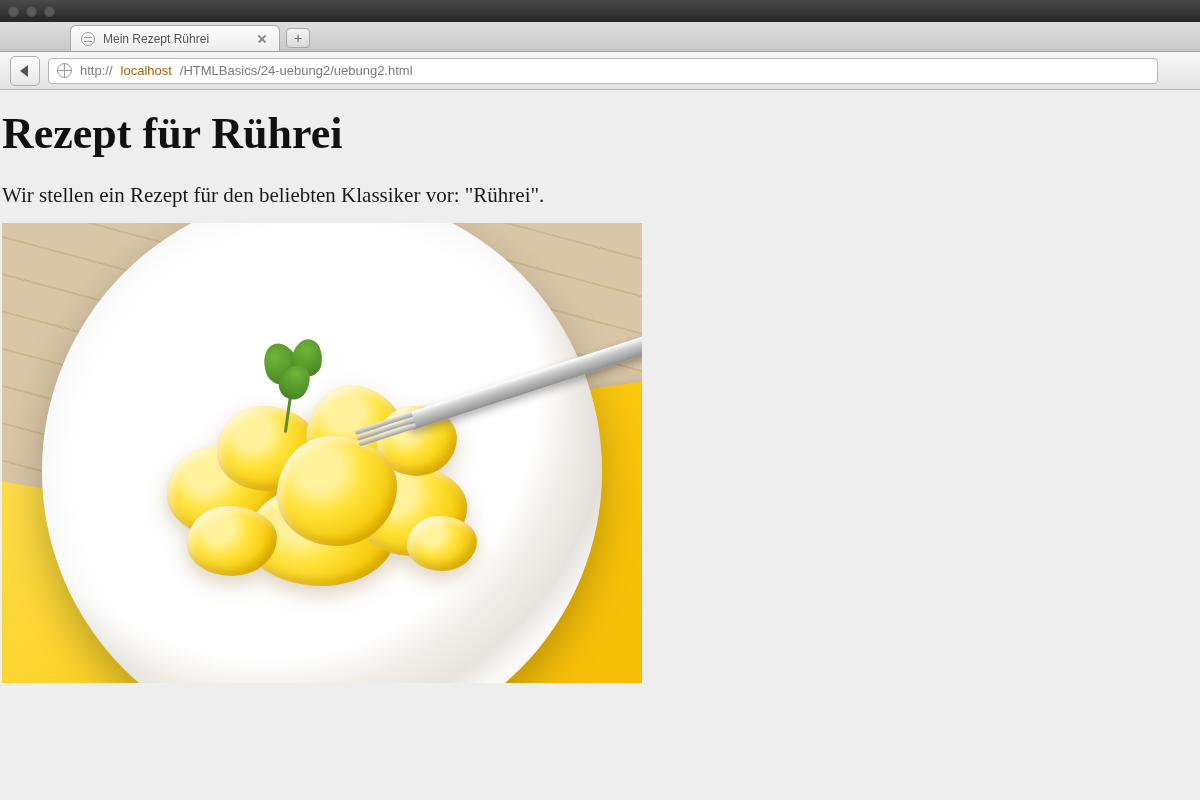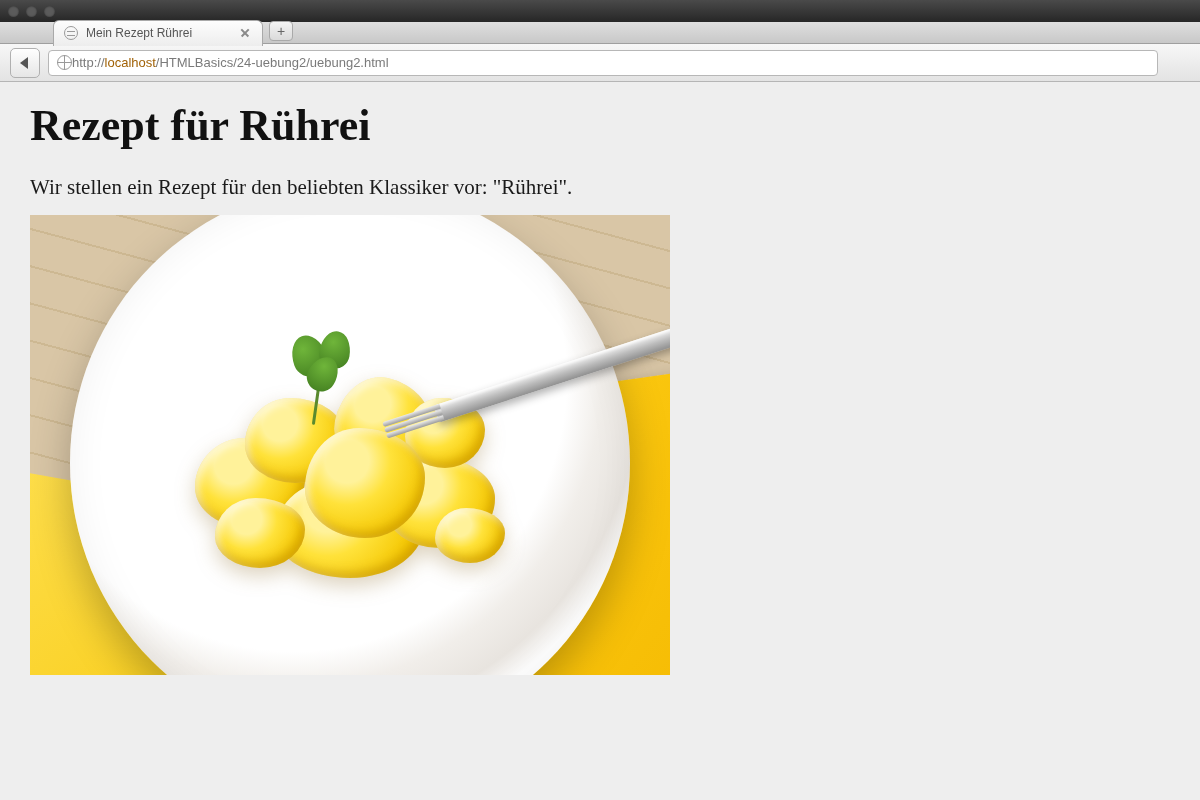--- a/index.html
+++ b/index.html
@@ -15,26 +15,26 @@
     padding: 0 8px;
     gap: 7px;
   }
   .traffic { width: 11px; height: 11px; border-radius: 50%; box-shadow: inset 0 0 2px rgba(0,0,0,.5); }
   .tl-close { background: #5b5b5b; }
   .tl-min   { background: #5b5b5b; }
   .tl-max   { background: #5b5b5b; }
 
   
   .tabstrip {
-    height: 22px;
+    height: 30px;
     background: linear-gradient(#dfdfdf, #c8c8c8);
     border-bottom: 1px solid #9f9f9f;
     display: flex;
-    align-items: center;
-    padding-left: 53px;
+    align-items: flex-end;
+    padding-left: 70px;
     position: relative;
   }
   .tab {
     height: 26px;
     min-width: 210px;
     background: linear-gradient(#fdfdfd, #ededed);
     border: 1px solid #a9a9a9;
     border-bottom: none;
     border-radius: 6px 6px 0 0;
     display: flex;
@@ -102,40 +102,40 @@
   .addr {
     flex: 0 0 auto;
     width: 1110px;
     height: 26px;
     background: #fff;
     border: 1px solid #b7b7b7;
     border-radius: 4px;
     display:flex;
     align-items:center;
     padding: 0 8px;
-    gap: 0;
+    gap: 8px;
     font-size: 13px;
     color:#7a7a7a;
   }
   .globe {
     width:15px; height:15px; border-radius:50%;
     border:1.5px solid #9a9a9a;
     position:relative;
   }
   .globe::before {
     content:""; position:absolute; left:6px; top:-1px; bottom:-1px; width:1px; background:#9a9a9a;
   }
   .globe::after {
     content:""; position:absolute; top:6px; left:-1px; right:-1px; height:1px; background:#9a9a9a;
   }
   .addr .host { color:#a16207; font-weight:500; }
 
   
   .page {
-    padding: 18px 30px;
+    padding: 18px 2px;
     background: #eeeeee;
     height: calc(800px - 22px - 30px - 38px);
     overflow: hidden;
   }
   .page h1 {
     font-family: "Times New Roman", Times, serif;
     font-weight: 700;
     font-size: 44px;
     color: #111;
     margin-bottom: 24px;

